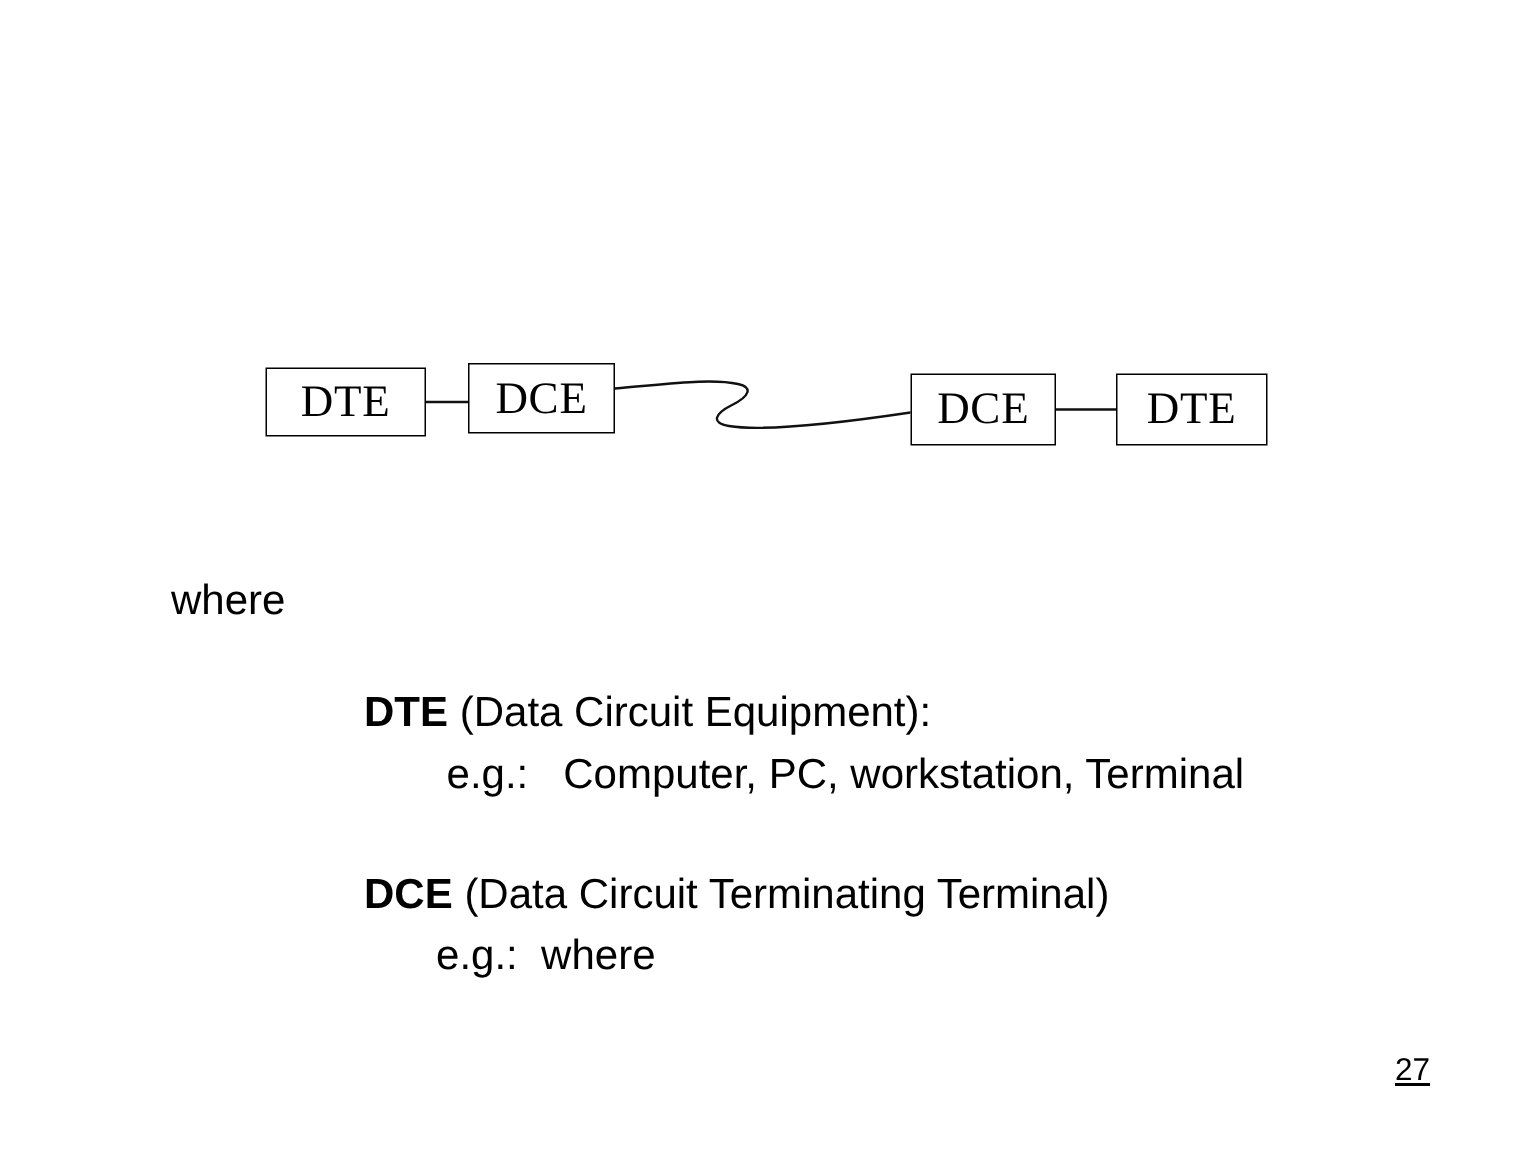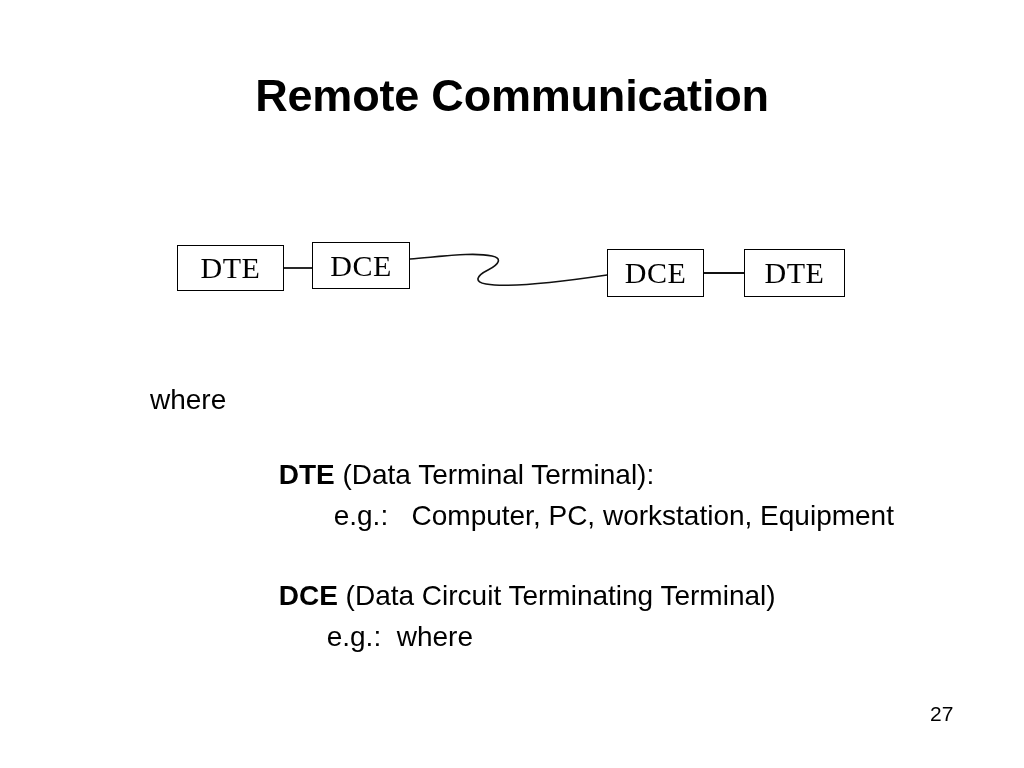--- a/index.html
+++ b/index.html
@@ -82,49 +82,48 @@
     top: 0;
     width: 1024px;
   }
   .text-line {
     position: absolute;
     font-family: "Liberation Sans", sans-serif;
     font-size: 28px;
     line-height: 34px;
     color: #000000;
     white-space: pre;
-    margin-left: 36px;
   }
   .text-line .term {
     font-weight: bold;
   }
 
   #line-where     { left: 114px; top: 383px; }
   #line-dte-def   { left: 196px; top: 424px; }
   #line-dte-eg    { left: 251px; top: 465px; }
   #line-dce-def   { left: 196px; top: 545px; }
   #line-dce-eg    { left: 244px; top: 586px; }
 
   
   #page-number {
     position: absolute;
     left: 930px;
     top: 702px;
     font-family: "Liberation Sans", sans-serif;
     font-size: 21px;
     line-height: 24px;
     color: #000000;
+    text-decoration: underline;
   }
 </style>
 </head>
 <body>
 
 <div id="slide">
 
-  <div id="slide-title">Remote Communication</div>
 
   <div id="diagram">
 
     <svg id="diagram-svg" width="1024" height="768">
 
       <line x1="284" y1="268" x2="312" y2="268" stroke="#111111" stroke-width="1.8"></line>
 
       <path d="M 410 259
                C 446 256, 474 252, 492 256
                C 502 258, 500 264, 488 270
@@ -150,25 +149,25 @@
       <span>DTE</span>
     </div>
 
   </div>
 
   <div id="body-text">
 
     <div class="text-line" id="line-where">where</div>
 
     <div class="text-line" id="line-dte-def">
-      <span class="term">DTE</span><span> (Data Terminal Terminal):</span>
+      <span class="term">DTE</span><span> (Data Circuit Equipment):</span>
     </div>
 
     <div class="text-line" id="line-dte-eg">
-      <span>e.g.:</span><span>   Computer, PC, workstation, Equipment</span>
+      <span>e.g.:</span><span>   Computer, PC, workstation, Terminal</span>
     </div>
 
     <div class="text-line" id="line-dce-def">
       <span class="term">DCE</span><span> (Data Circuit Terminating Terminal)</span>
     </div>
 
     <div class="text-line" id="line-dce-eg">
       <span>e.g.:</span><span>  where</span>
     </div>
 

